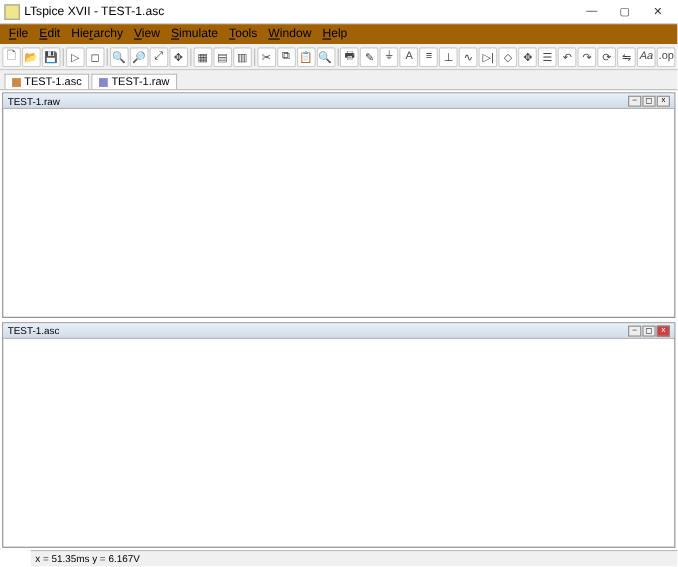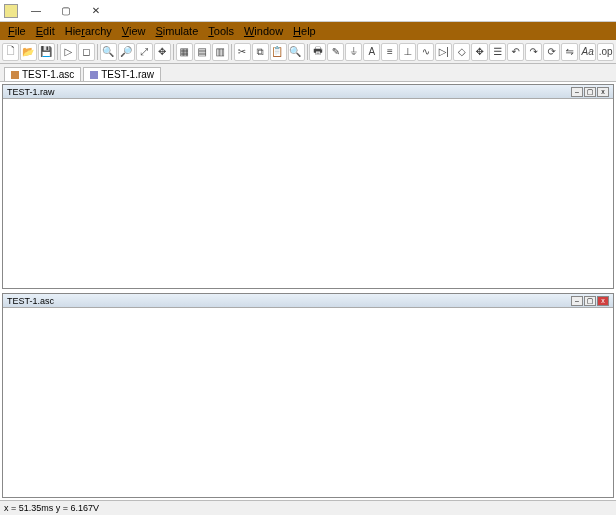--- a/index.html
+++ b/index.html
@@ -19,27 +19,28 @@
   .tab { font-size: 10px; padding: 1px 6px; border: 1px solid #bbb; border-bottom: none; background: #fff; display: flex; align-items: center; gap: 3px; }
   .tab.active { background: #fff; }
   .tab .swatch { width: 8px; height: 8px; }
   .content { height: calc(515px - 22px - 18px - 24px - 18px - 15px); display: flex; flex-direction: column; }
   .pane { border: 1px solid #888; margin: 2px; position: relative; background: #fff; }
   .pane-title { height: 14px; background: linear-gradient(#e8f0f8,#d0dce8); font-size: 9px; padding: 0 4px; display: flex; align-items: center; border-bottom: 1px solid #aaa; justify-content: space-between; }
   .pane-title .wbtns { display:flex; gap:1px; }
   .pane-title .wbtns div { width:12px; height:10px; border:1px solid #888; background:#eee; font-size:7px; display:flex;align-items:center;justify-content:center;}
   .wave-area { flex: 1; position: relative; background: #fff; overflow: hidden; }
   .schematic { position: relative; background: repeating-conic-gradient(#ddd 0% 25%, #e5e5e5 0% 50%) 50% / 6px 6px; flex: 1; overflow: hidden; }
-  .statusbar { height: 15px; background: #f0f0f0; border-top: 1px solid #bbb; font-size: 9px; padding: 1px 4px; display:flex; align-items:center; }
+  .statusbar { height: 15px; background: #f0f0f0; border-top: 1px solid #bbb; font-size: 9px; padding: 1px 4px; display:flex; align-items:center;margin-left:28px; }
 </style>
 </head>
 <body>
 
 <div class="titlebar">
   <div class="icon"></div>
+  <div class="title">LTspice XVII - TEST-1.asc</div>
   <div class="winbtns">
     <div class="winbtn">—</div>
     <div class="winbtn">▢</div>
     <div class="winbtn close">✕</div>
   </div>
 </div>
 
 <div class="menubar">
   <span><u>F</u>ile</span>
   <span><u>E</u>dit</span>

